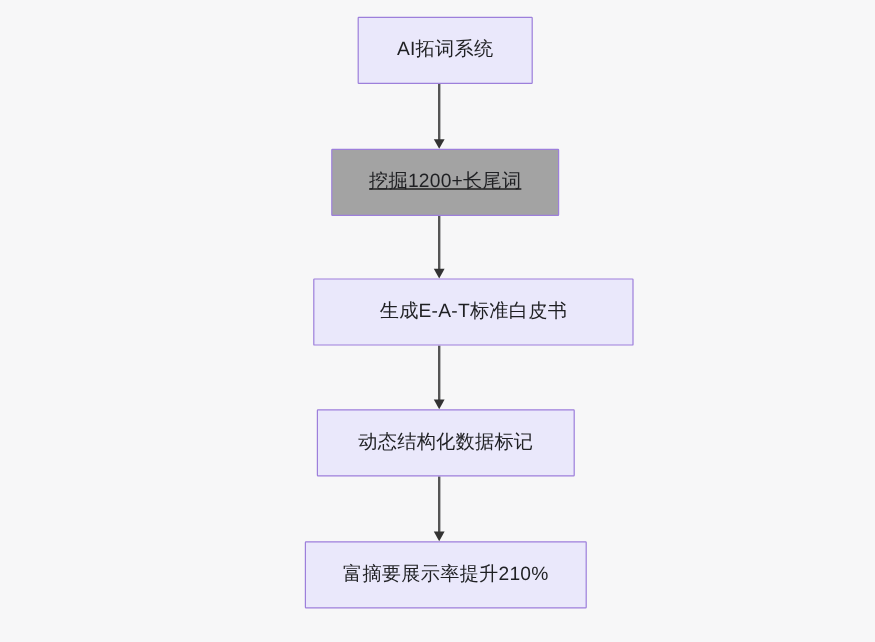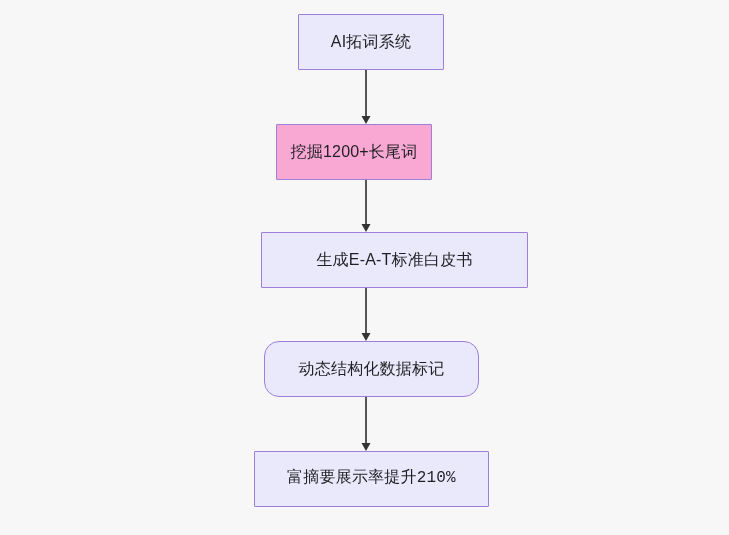--- a/index.html
+++ b/index.html
@@ -71,26 +71,26 @@
   <div class="edge" style="left: 361px; top: 397px; height: 54px;">
     <svg width="10" height="54" viewBox="0 0 10 54" preserveAspectRatio="none">
       <line class="edge-line" x1="5" y1="0" x2="5" y2="47" stroke="#555555" stroke-width="2"></line>
       <polygon class="edge-arrow" points="0.5,46 9.5,46 5,54" fill="#333333"></polygon>
     </svg>
   </div>
 
   <div class="node" style="left: 298px; top: 14px; width: 146px; height: 56px; background: rgb(234, 232, 251); border-color: rgb(157, 127, 219);">
     <span class="node-label" style="color: rgb(31, 32, 35);">AI拓词系统</span>
   </div>
-  <div class="node" style="left: 276px; top: 124px; width: 156px; height: 56px; background: #f9a8d4; border-color: rgb(157, 127, 219);">
+  <div class="node" style="left: 276px; top: 124px; width: 190px; height: 56px; background: #a3a3a3; border-color: rgb(157, 127, 219); text-decoration: underline;">
     <span class="node-label" style="color: rgb(31, 32, 35);">挖掘1200+长尾词</span>
   </div>
   <div class="node" style="left: 261px; top: 232px; width: 267px; height: 56px; background: rgb(234, 232, 251); border-color: rgb(157, 127, 219);">
     <span class="node-label" style="color: rgb(31, 32, 35);">生成E-A-T标准白皮书</span>
   </div>
-  <div class="node" style="left: 264px; top: 341px; width: 215px; height: 56px; background: rgb(234, 232, 251); border-color: rgb(157, 127, 219); border-radius: 15px;">
+  <div class="node" style="left: 264px; top: 341px; width: 215px; height: 56px; background: rgb(234, 232, 251); border-color: rgb(157, 127, 219);">
     <span class="node-label" style="color: rgb(31, 32, 35);">动态结构化数据标记</span>
   </div>
-  <div class="node" style="left: 254px; top: 451px; width: 235px; height: 56px; background: rgb(234, 232, 251); border-color: rgb(157, 127, 219); font-family: Liberation Mono, monospace;">
+  <div class="node" style="left: 254px; top: 451px; width: 235px; height: 56px; background: rgb(234, 232, 251); border-color: rgb(157, 127, 219);">
     <span class="node-label" style="color: rgb(31, 32, 35);">富摘要展示率提升210%</span>
   </div>
 
 </div>
 
 </body></html>

